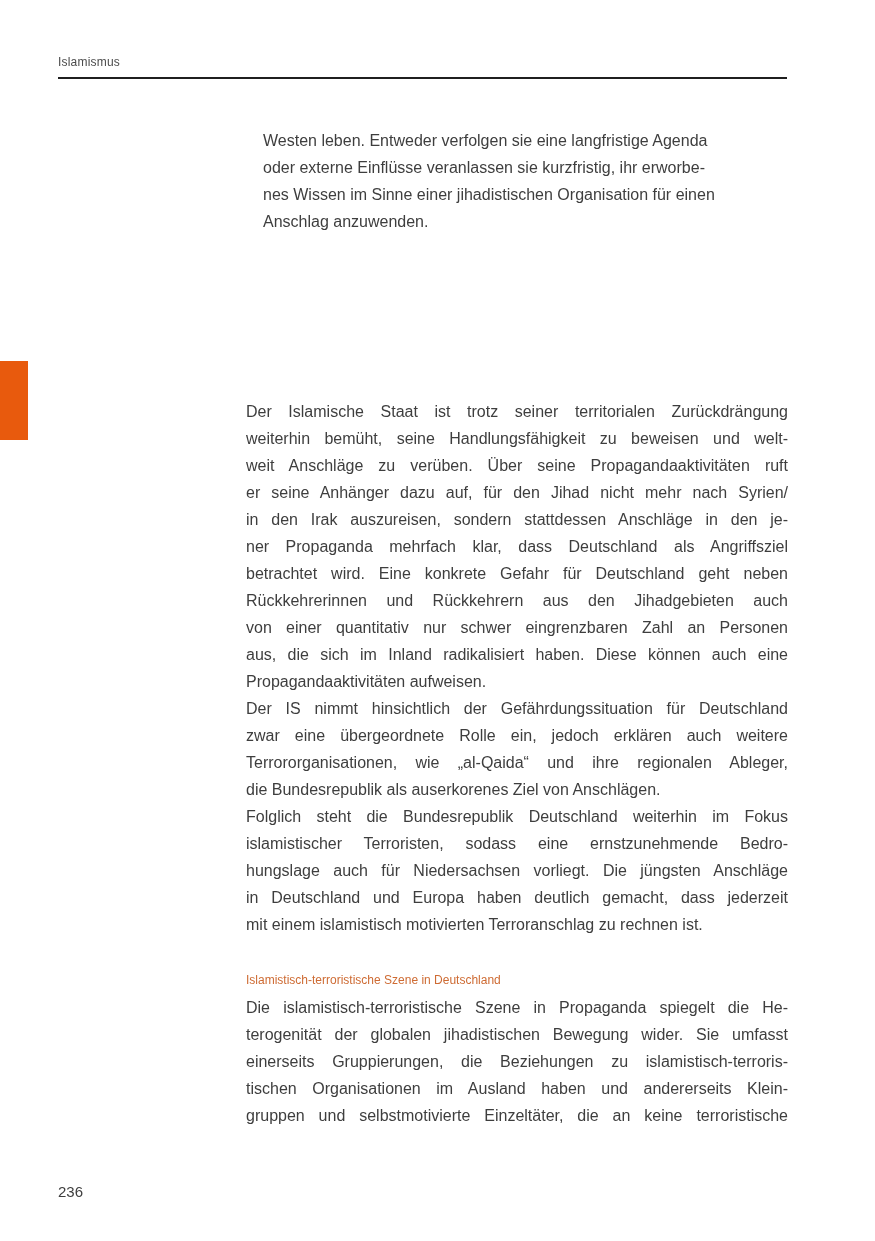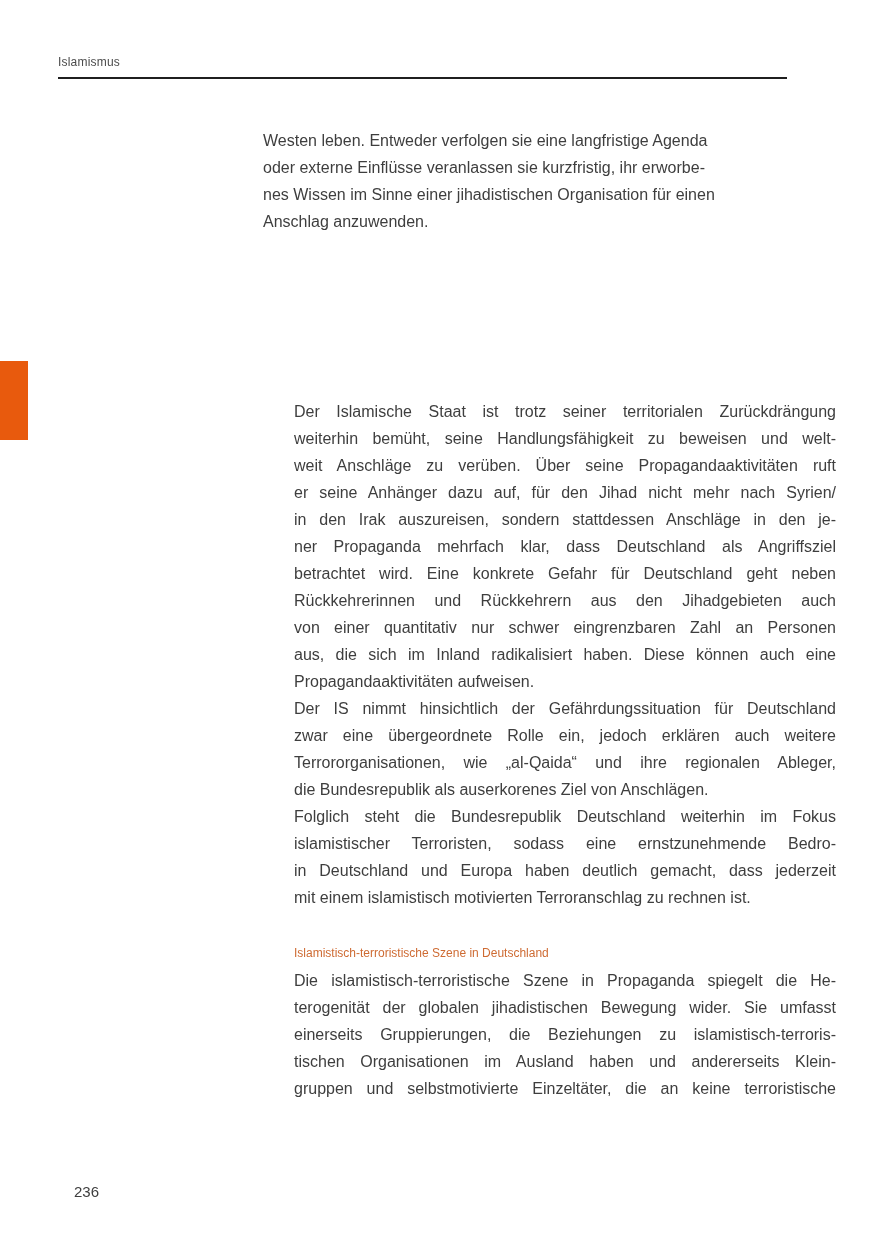--- a/index.html
+++ b/index.html
@@ -52,31 +52,31 @@
     font-size: 17.5px; color: #e26a1f;
   }
   .h-text { flex: 1; }
   .h-line {
     font-size: 29px; line-height: 40px; color: #e26a1f;
     white-space: nowrap;
   }
 
   
   .bodycol {
-    position: absolute; left: 246px; top: 398px; width: 542px; margin-left: 48px;
+    position: absolute; left: 246px; top: 398px; width: 542px;
   }
   .subhead {
     margin-top: 29px;
     font-size: 12px; line-height: 27px; color: #ce6b33;
     white-space: nowrap;
   }
 
   
   .pagenum {
-    position: absolute; left: 74px; top: 1183px;
+    position: absolute; left: 58px; top: 1183px;
     font-size: 15px; color: #3e3e3e;
   }
 </style>
 </head>
 <body>
 
 <div class="page">
 
   <div class="running-head">
     <span>Islamismus</span>
@@ -109,20 +109,21 @@
       </div>
     <div>
         <div class="ln just">Der IS nimmt hinsichtlich der Gefährdungssituation für Deutschland</div>
         <div class="ln just">zwar eine übergeordnete Rolle ein, jedoch erklären auch weitere</div>
         <div class="ln just">Terrororganisationen, wie „al-Qaida“ und ihre regionalen Ableger,</div>
         <div class="ln left">die Bundesrepublik als auserkorenes Ziel von Anschlägen.</div>
       </div>
     <div>
         <div class="ln just">Folglich steht die Bundesrepublik Deutschland weiterhin im Fokus</div>
         <div class="ln just">islamistischer Terroristen, sodass eine ernstzunehmende Bedro-</div>
+        <div class="ln just">hungslage auch für Niedersachsen vorliegt. Die jüngsten Anschläge</div>
         <div class="ln just">in Deutschland und Europa haben deutlich gemacht, dass jederzeit</div>
         <div class="ln left">mit einem islamistisch motivierten Terroranschlag zu rechnen ist.</div>
       </div>
     <div class="subhead">Islamistisch-terroristische Szene in Deutschland</div>
     <div>
         <div class="ln just">Die islamistisch-terroristische Szene in Propaganda spiegelt die He-</div>
         <div class="ln just">terogenität der globalen jihadistischen Bewegung wider. Sie umfasst</div>
         <div class="ln just">einerseits Gruppierungen, die Beziehungen zu islamistisch-terroris-</div>
         <div class="ln just">tischen Organisationen im Ausland haben und andererseits Klein-</div>
         <div class="ln just">gruppen und selbstmotivierte Einzeltäter, die an keine terroristische</div>

